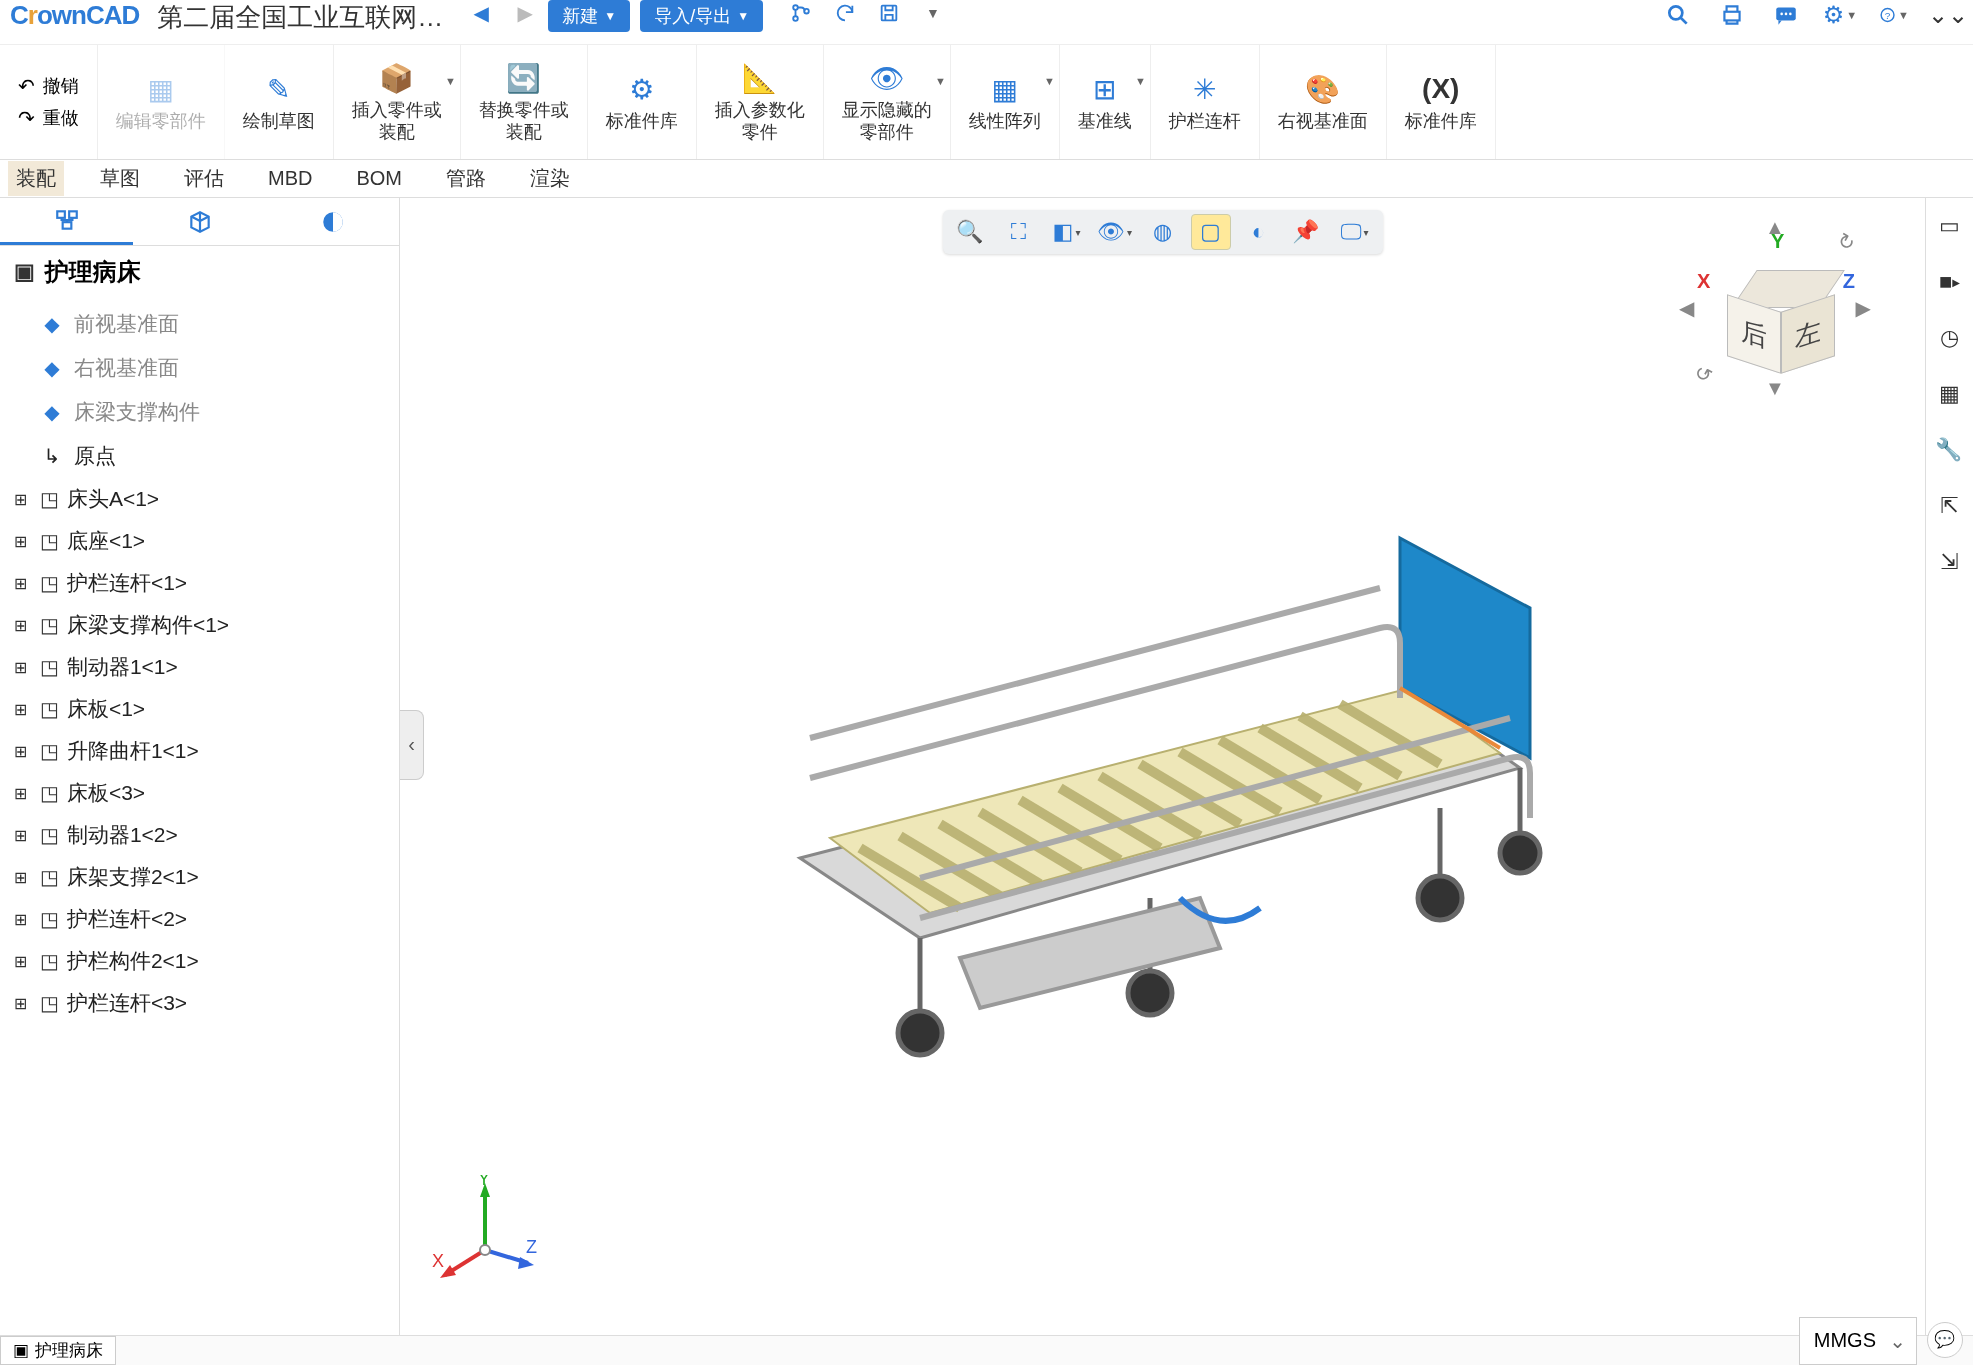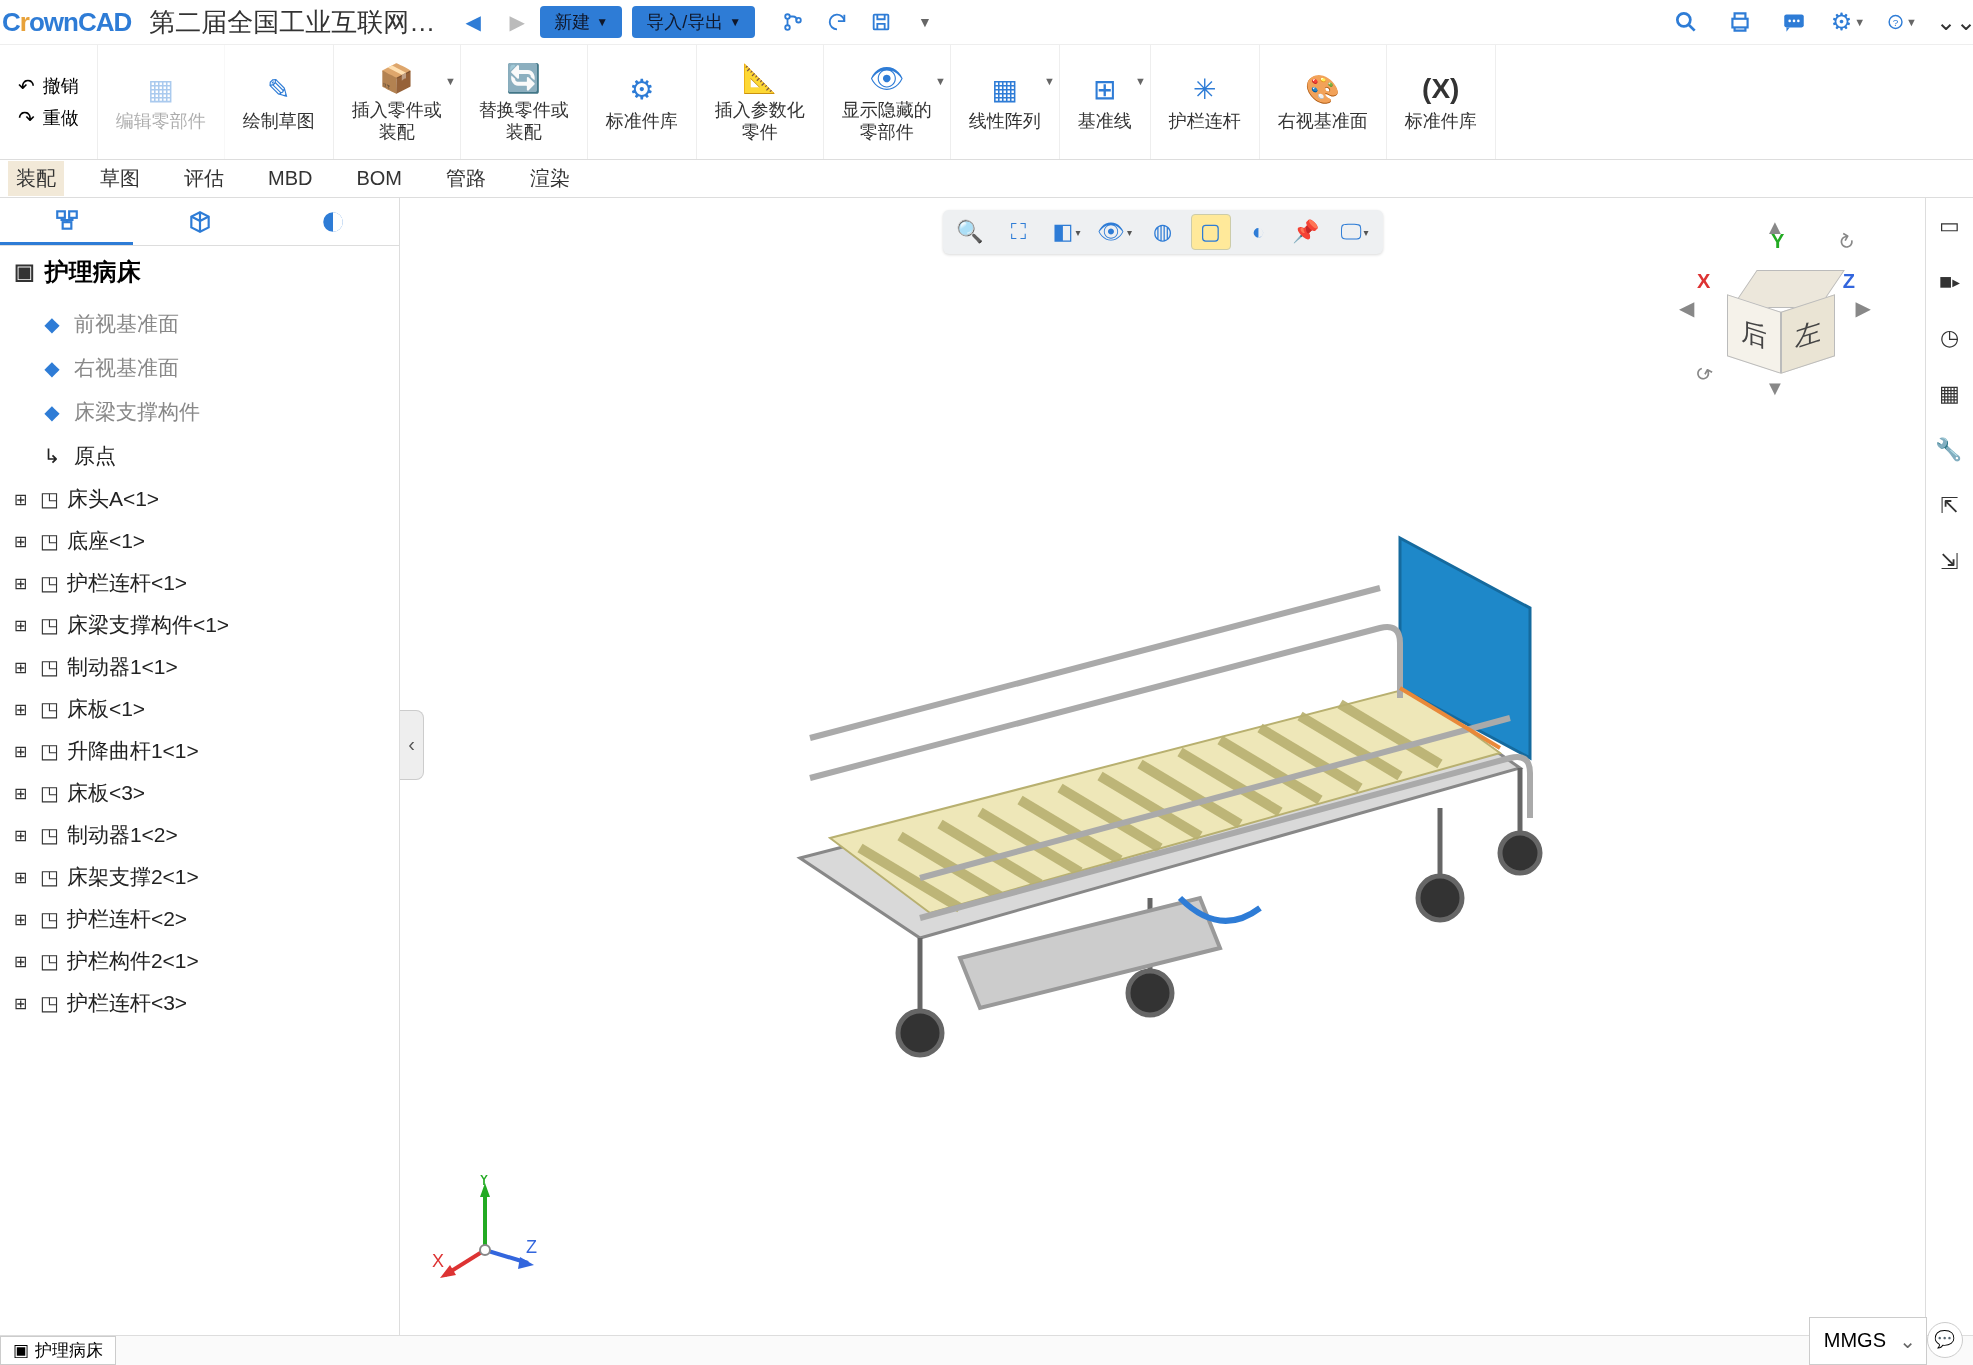--- a/index.html
+++ b/index.html
@@ -1,25 +1,25 @@
 <!DOCTYPE html>
 <html><head>
 <meta charset="utf-8">
 <style>
 * { box-sizing: border-box; margin: 0; padding: 0; font-family: "Microsoft YaHei", Arial, sans-serif; }
 body { width: 1973px; height: 1365px; background: #fff; overflow: hidden; font-size: 20px; }
 
 
-.topbar { height: 45px; display: flex; align-items: center; padding: 0 2px; gap: 10px; border-bottom: 1px solid #eee; }
+.topbar { height: 45px; display: flex; align-items: flex-start; padding: 0 10px; gap: 10px; border-bottom: 1px solid #eee; }
 .logo { font-size: 26px; font-weight: bold; letter-spacing: -1px; }
 .logo .c { color: #2e7cd6; } .logo .r { color: #e8a23a; } .logo .rest { color: #2e7cd6; }
 .doctitle { font-size: 26px; color: #333; margin-left: 8px; }
 .topbar .nav-icons { display: flex; gap: 18px; align-items: center; margin-left: 15px; }
 .nav-icon { width: 26px; height: 26px; display: flex; align-items: center; justify-content: center; cursor: pointer; color: #2e7cd6; }
-.btn-primary { background: #2e7cd6; color: #0f172a; padding: 4px 14px; border-radius: 4px; font-size: 18px; display: inline-flex; align-items: center; gap: 6px; cursor: pointer; }
+.btn-primary { background: #2e7cd6; color: #ffffff; padding: 4px 14px; border-radius: 4px; font-size: 18px; display: inline-flex; align-items: center; gap: 6px; cursor: pointer; }
 .btn-primary .caret { font-size: 12px; }
 .topbar .right-icons { margin-left: auto; display: flex; gap: 24px; align-items: center; }
 .right-icon { width: 30px; height: 30px; display: flex; align-items: center; justify-content: center; cursor: pointer; color: #2e7cd6; font-size: 24px; }
 
 
 .ribbon { height: 115px; display: flex; border-bottom: 1px solid #ddd; }
 .ribbon-group { display: flex; flex-direction: column; align-items: center; justify-content: center; padding: 6px 18px; border-right: 1px solid #eee; gap: 4px; cursor: pointer; }
 .ribbon-group.disabled { opacity: 0.4; cursor: default; }
 .ribbon-group .ricon { width: 36px; height: 36px; display: flex; align-items: center; justify-content: center; color: #2e7cd6; font-size: 28px; }
 .ribbon-group .rlabel { font-size: 18px; color: #333; text-align: center; line-height: 1.2; }
@@ -78,21 +78,21 @@
 .model { position: absolute; left: 260px; top: 140px; width: 960px; height: 750px; }
 .model svg { width: 100%; height: 100%; }
 
 
 .rightbar { width: 48px; border-left: 1px solid #ddd; display: flex; flex-direction: column; align-items: center; padding-top: 14px; gap: 28px; }
 .rb-icon { width: 28px; height: 28px; display: flex; align-items: center; justify-content: center; color: #333; font-size: 22px; cursor: pointer; }
 
 
 .statusbar { height: 30px; display: flex; align-items: center; border-top: 1px solid #ddd; font-size: 17px; background: #fafafa; }
 .statusbar .doc-tab { padding: 2px 12px; border: 1px solid #ccc; background: #fff; display: flex; align-items: center; gap: 6px; }
-.units-box { margin-left: auto; margin-right: 0; border: 1px solid #ccc; padding: 2px 40px 2px 14px; background: #fff; position: relative; margin-top: -20px; height: 48px; display: flex; align-items: center; font-size: 20px; }
+.units-box { margin-left: auto; margin-right: 10px; border: 1px solid #ccc; padding: 2px 40px 2px 14px; background: #fff; position: relative; margin-top: -20px; height: 48px; display: flex; align-items: center; font-size: 20px; }
 .units-box::after { content: "⌄"; position: absolute; right: 10px; color: #666; }
 .chat-bubble { width: 36px; height: 36px; border-radius: 50%; border: 1px solid #ccc; display: flex; align-items: center; justify-content: center; margin-right: 10px; margin-top: -22px; cursor: pointer; background:#fff;}
 </style>
 </head>
 <body>
 
 <div class="topbar">
   <span class="logo">
     <span class="c">C</span><span class="r">r</span><span class="rest">ownCAD</span>
   </span>

